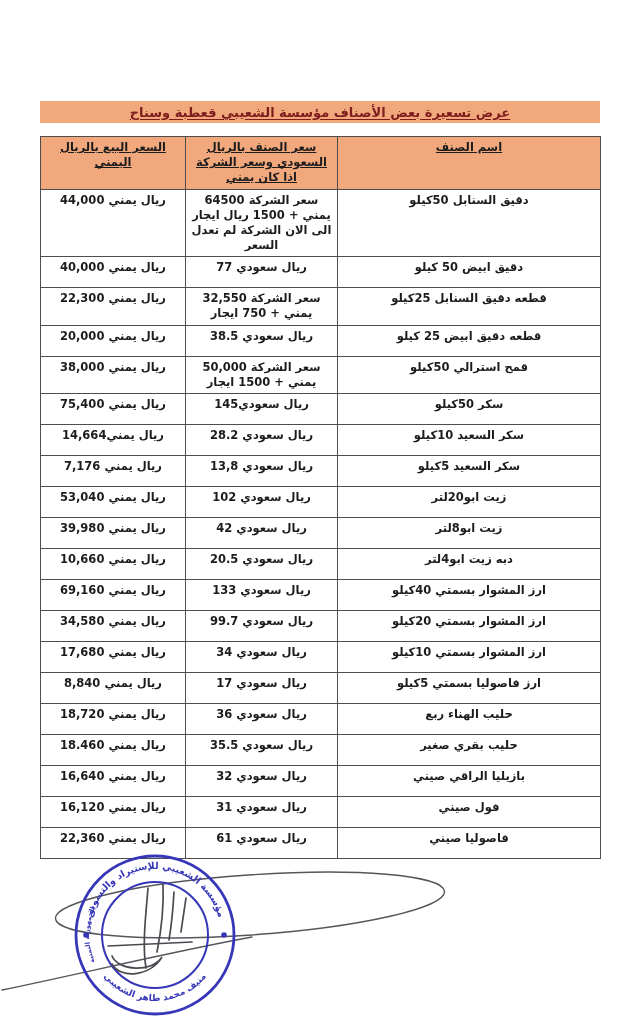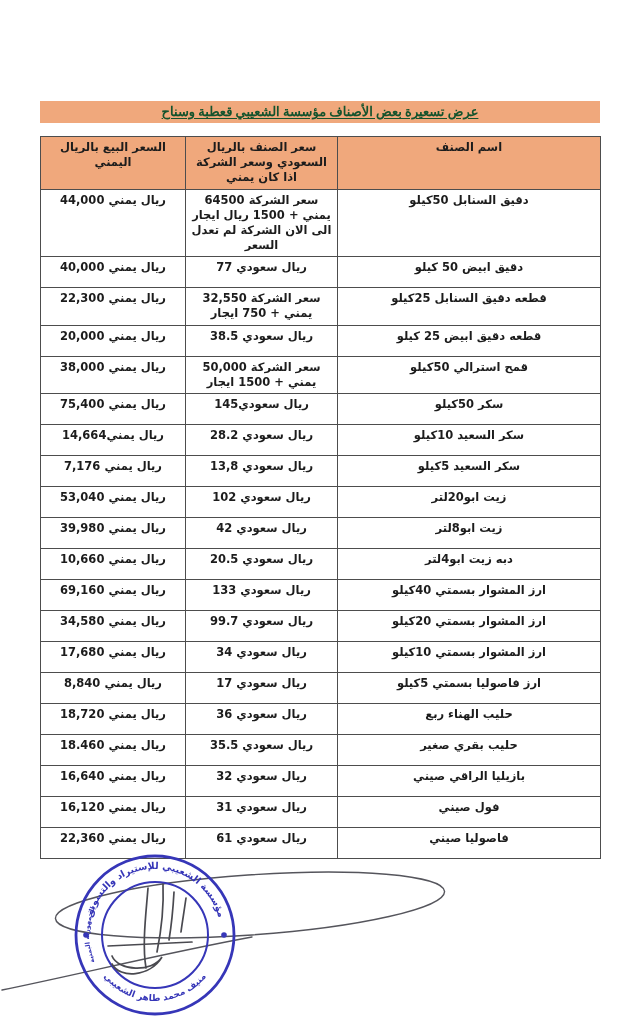--- a/index.html
+++ b/index.html
@@ -10,23 +10,23 @@
     overflow:hidden;
     font-family:"DejaVu Sans", sans-serif;
     color:#1c1c1c;
   }
   .title-bar{
     position:absolute;left:40px;top:101px;width:560px;height:22px;
     background:#f0a87c;
     display:flex;align-items:center;justify-content:center;
   }
   .title-bar .title-text{
-    font-size:13px;font-weight:bold;color:#14532d;
+    font-size:13px;font-weight:bold;color:#7f1d1d;
     text-decoration:underline;text-underline-offset:2px;
-    direction:rtl;white-space:nowrap;font-family:Liberation Serif, serif;
+    direction:rtl;white-space:nowrap;
   }
   table.price-table{
     position:absolute;left:40px;top:136px;width:560px;
     border-collapse:collapse;table-layout:fixed;
     direction:rtl;
   }
   .price-table th,.price-table td{
     border:1px solid #4d4d4d;
     font-weight:bold;
     text-align:center;
@@ -34,20 +34,21 @@
     padding:3px 4px;
     font-size:11.5px;
     line-height:1.32;
     color:#1c1c1c;
     overflow:hidden;
   }
   .price-table th{
     background:#f0a87c;
     height:34px;
     direction:rtl;
+    text-decoration:underline;
   }
   .price-table td{height:24px;margin-top:16px;}
   td.rtl-cell{direction:rtl;}
   td.num-first{direction:ltr;}
   .stamp-layer{
     position:absolute;left:0;top:840px;width:480px;height:184px;
     pointer-events:none;
   }
 </style>
 </head>

